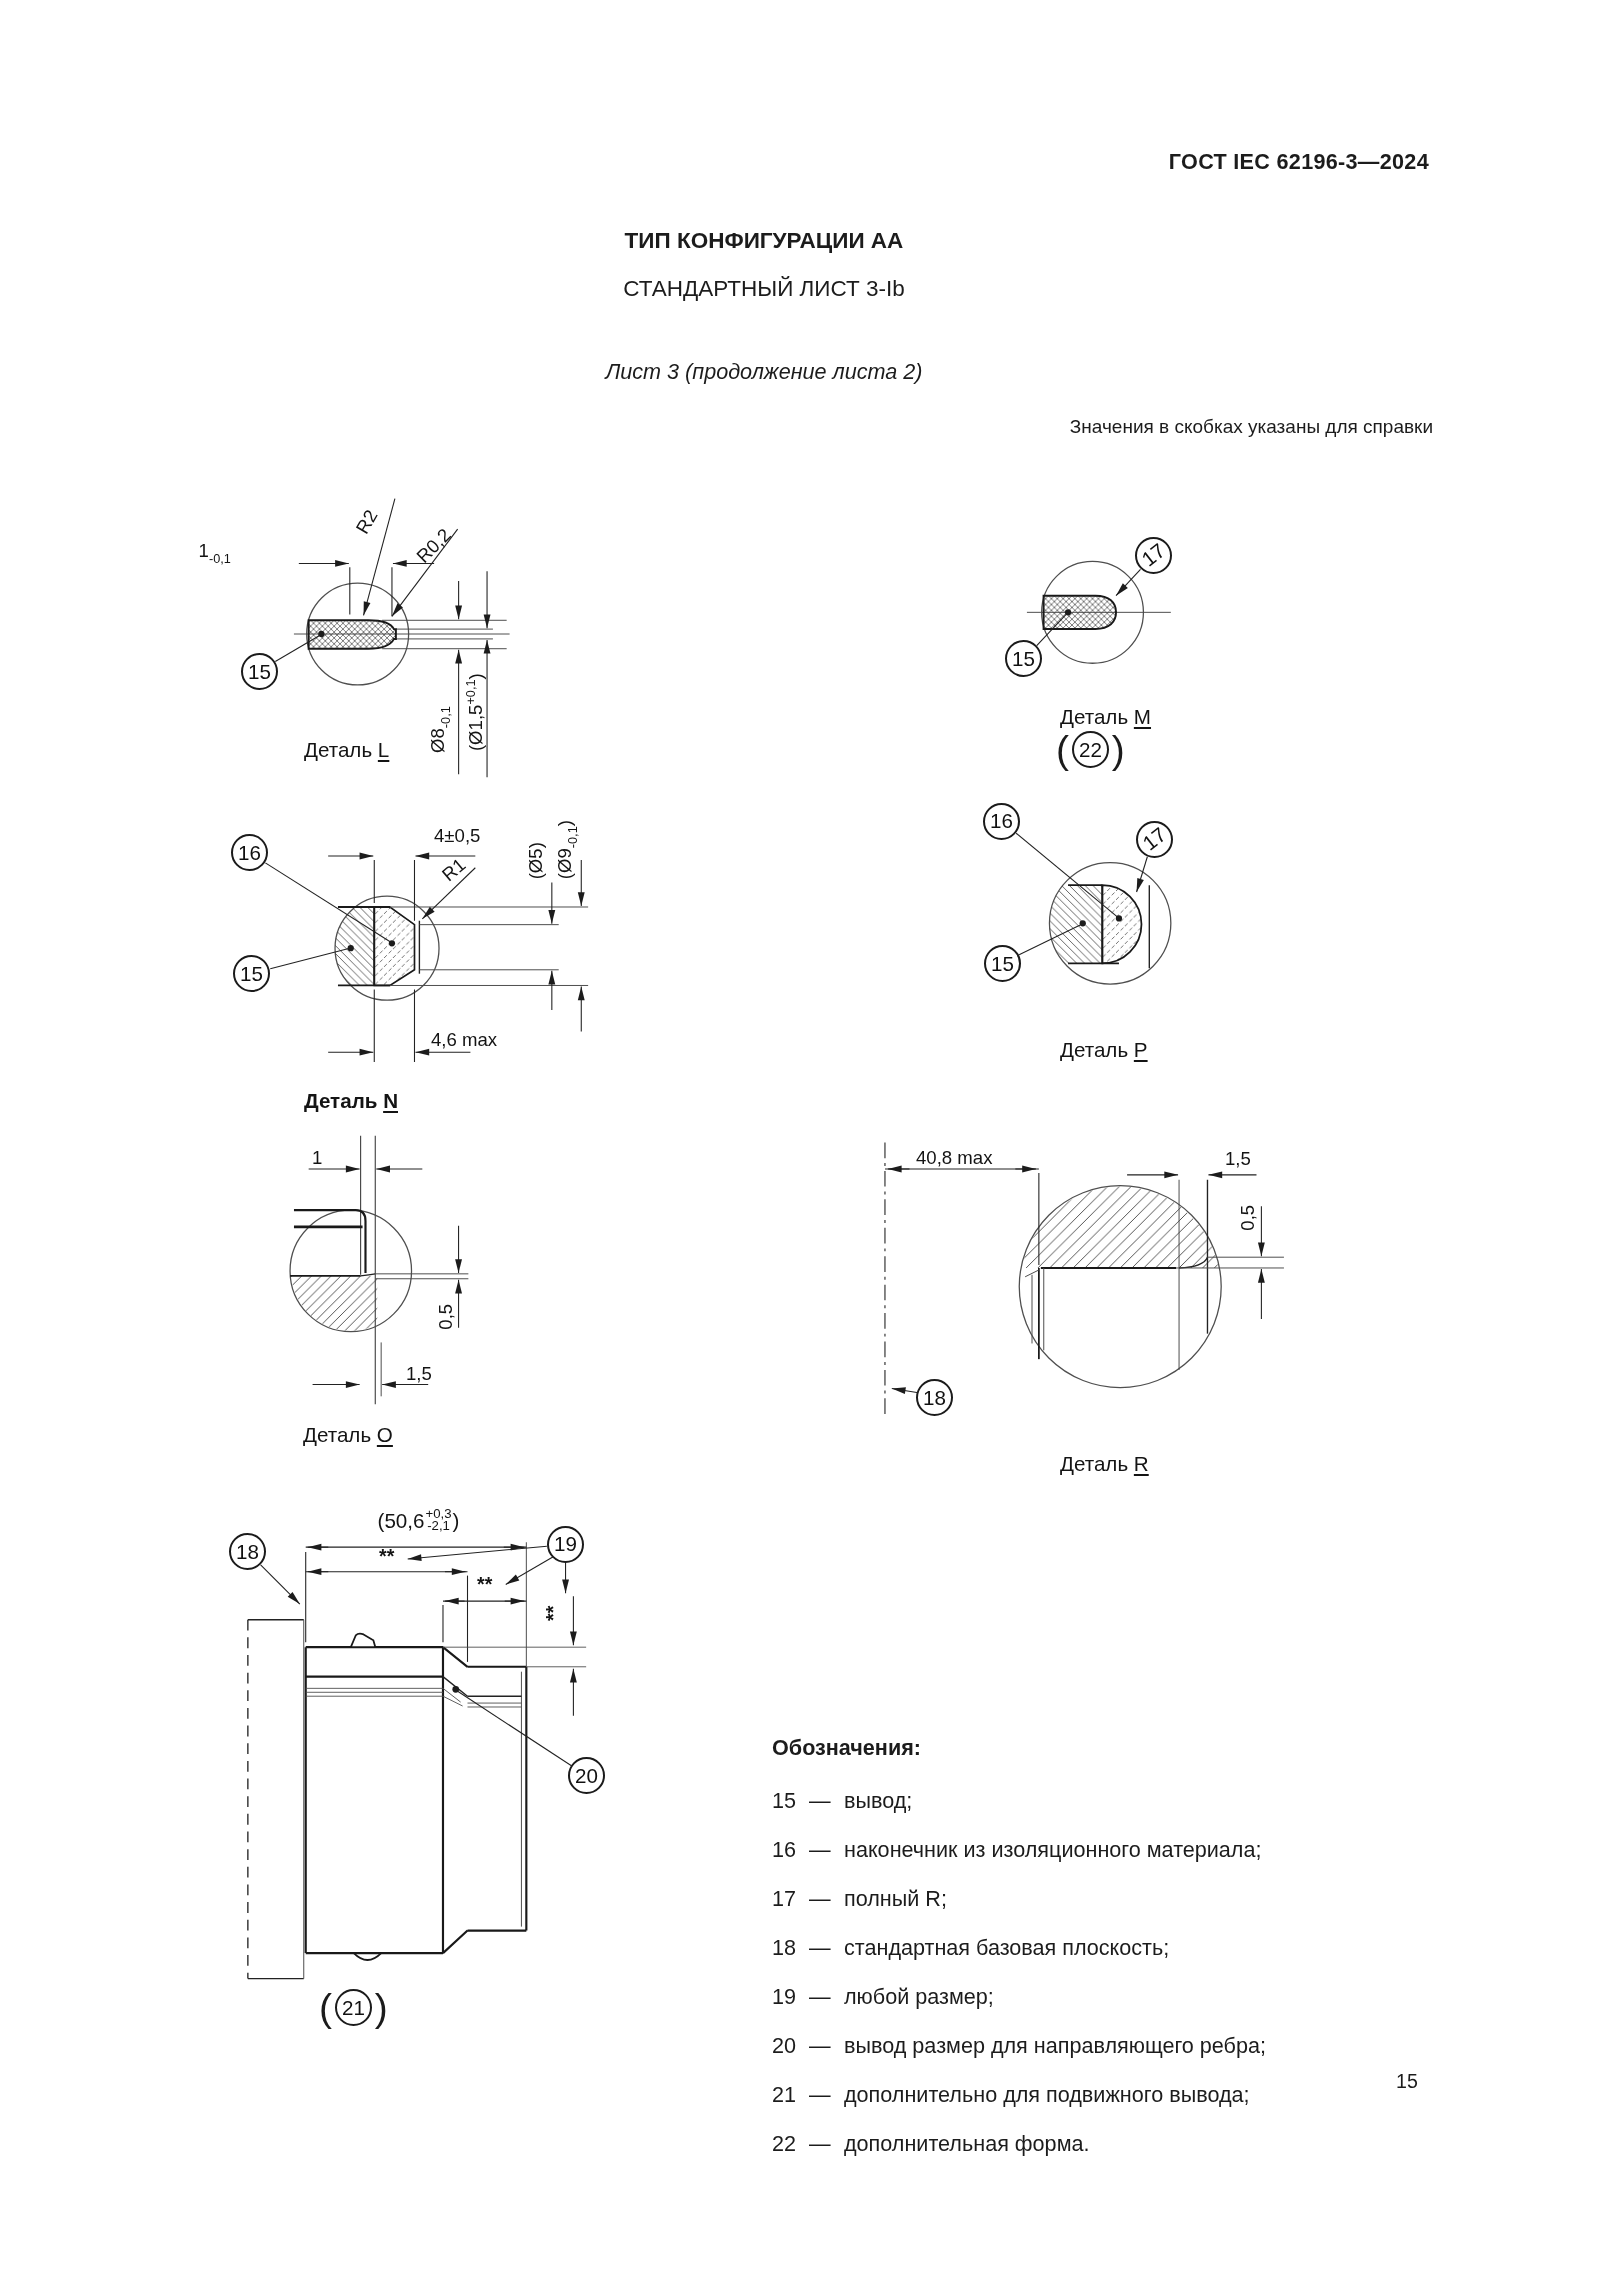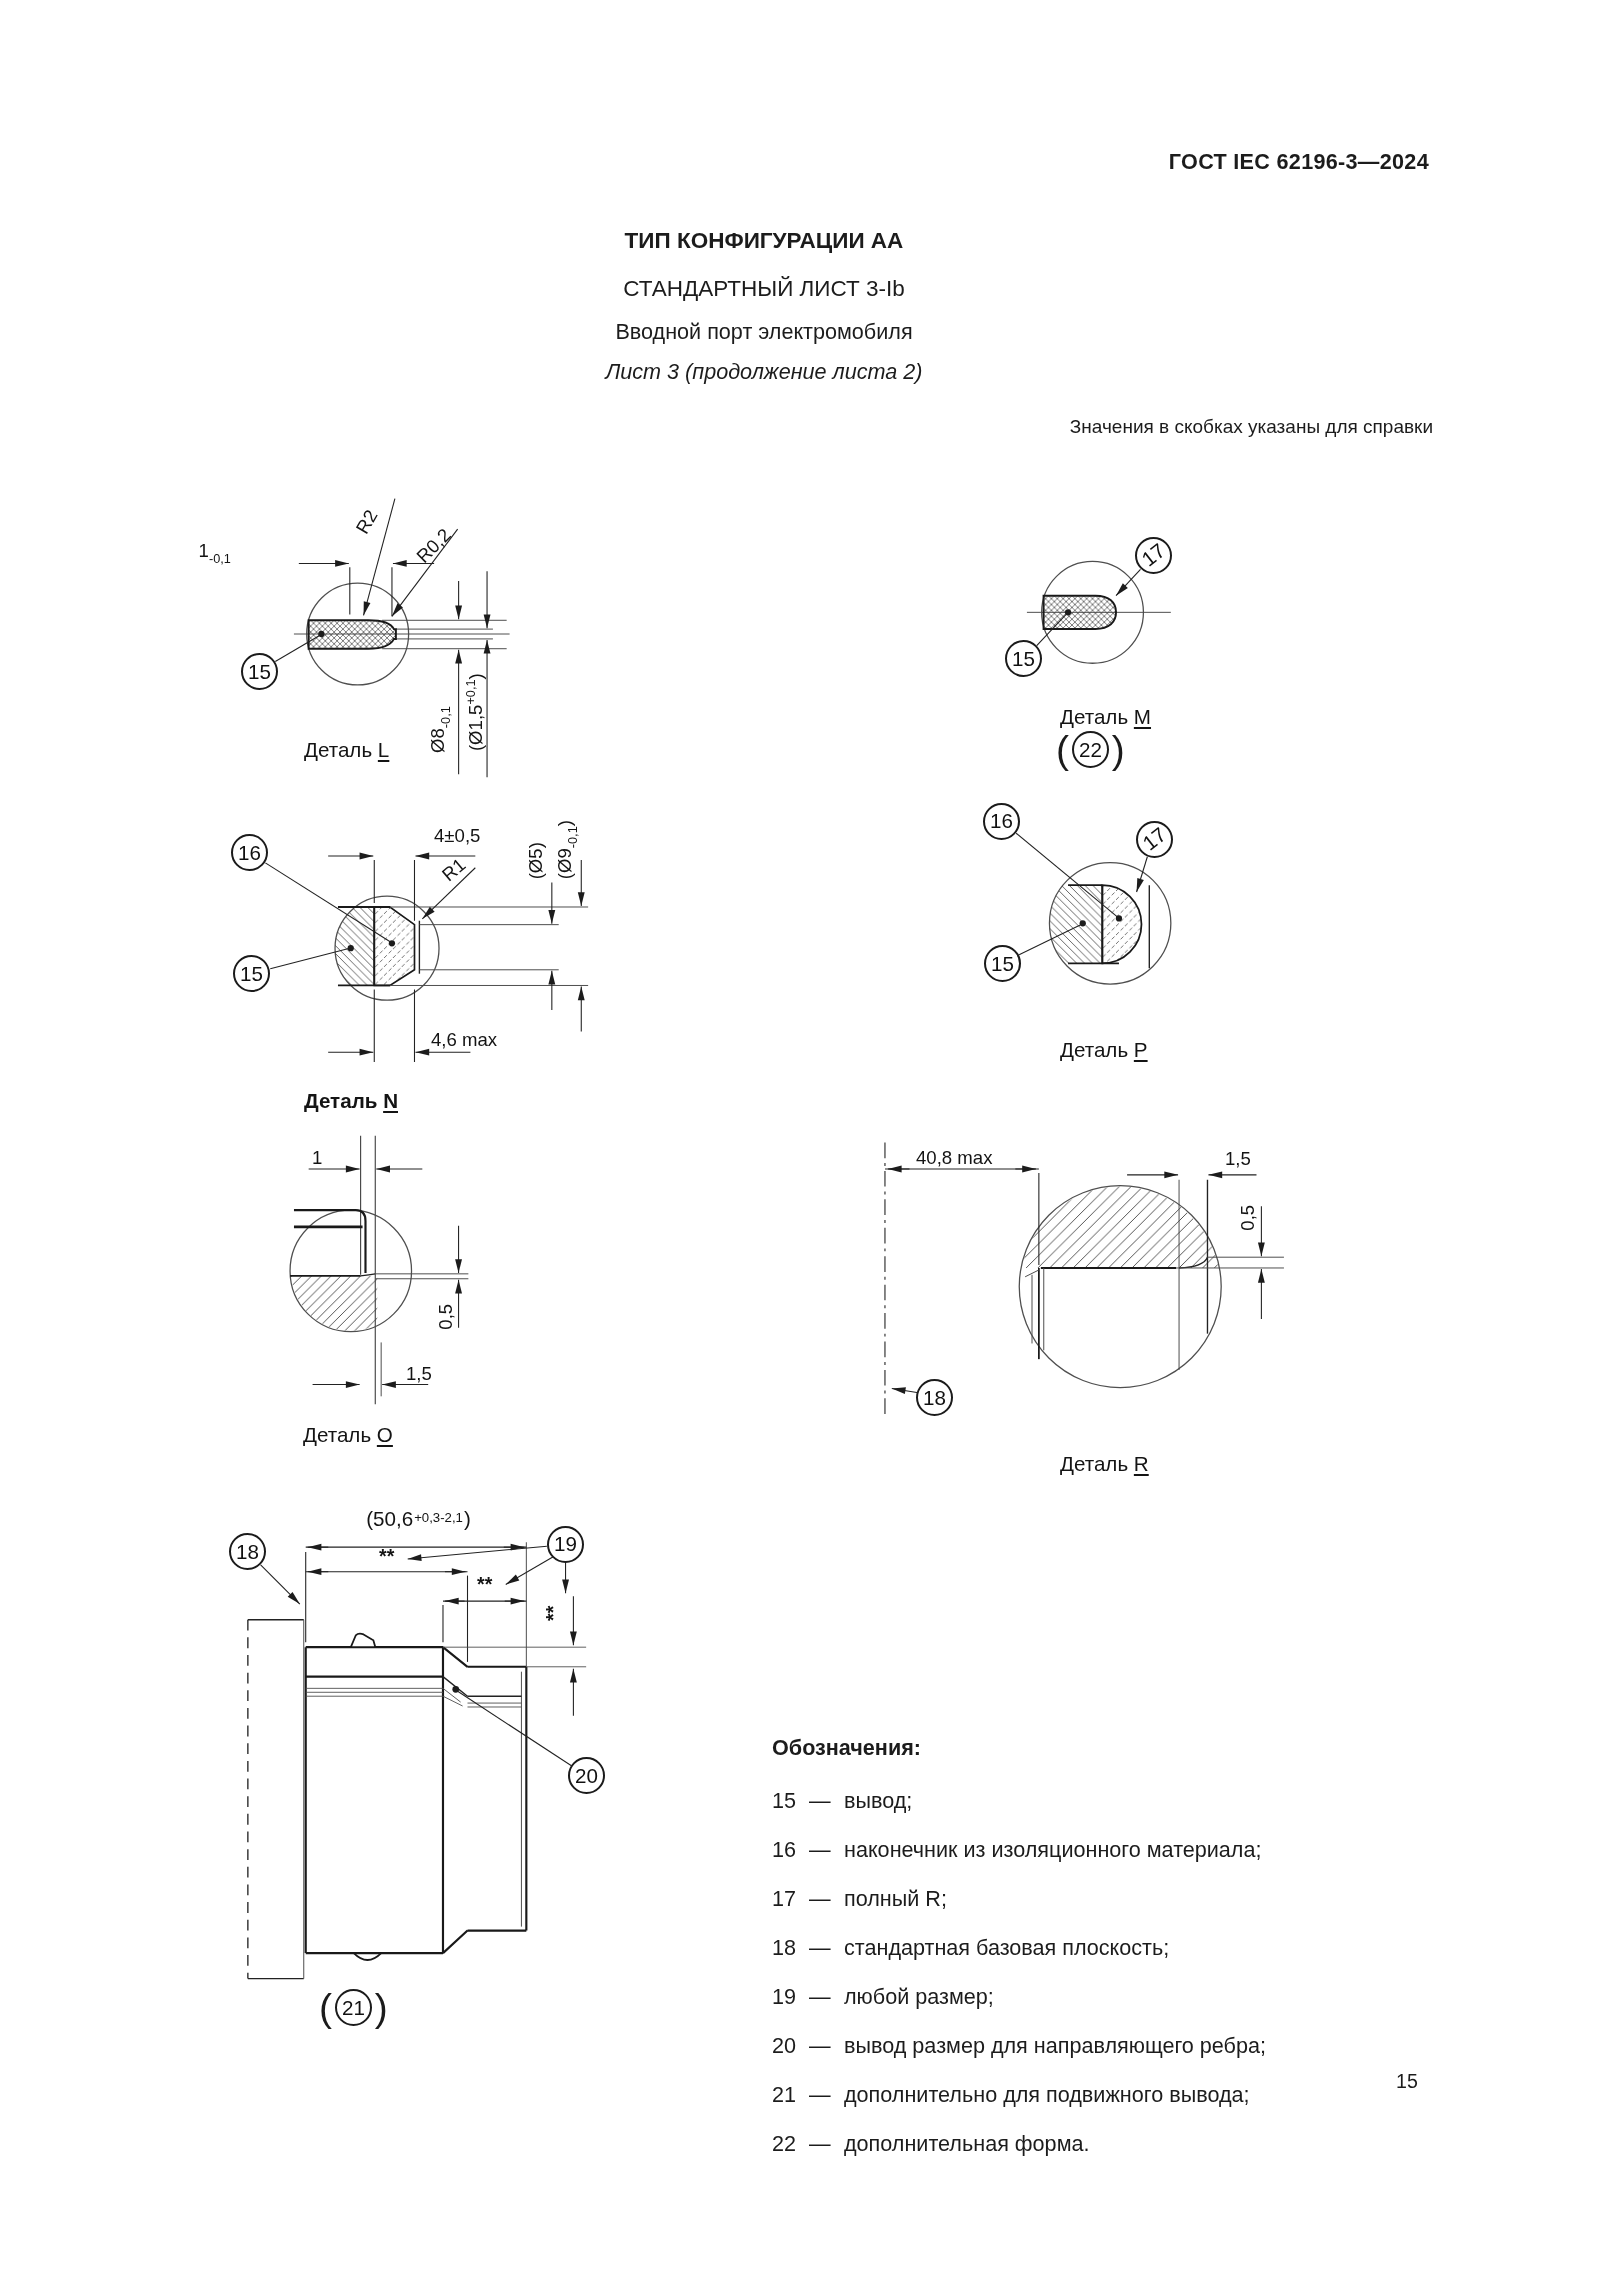--- a/index.html
+++ b/index.html
@@ -11,21 +11,21 @@
   .t2{font-size:22.5px;}
   .t3{font-size:21.6px;}
   .t4{font-size:21.6px;font-style:italic;}
   .note{position:absolute;font-size:19px;white-space:nowrap;}
   .draw{position:absolute;}
   .draw svg{position:absolute;left:0;top:0;overflow:visible;}
   .lbl{position:absolute;font-size:18.6px;color:#141414;white-space:nowrap;line-height:1.05;}
   .b{font-weight:bold;}
   .tol-sub{font-size:12.7px;vertical-align:-5.9px;letter-spacing:0;}
   .tol-sup{font-size:12.7px;vertical-align:6.9px;}
-  .stack{display:inline-flex;flex-direction:row;font-size:13.2px;line-height:12.3px;
+  .stack{display:inline-flex;flex-direction:column;font-size:13.2px;line-height:12.3px;
          vertical-align:middle;margin:0 1px 3.9px 1px;}
   .rotm90{transform:rotate(-90deg);}
   .caption{position:absolute;font-size:20.6px;color:#141414;white-space:nowrap;}
   .caption .letter{text-decoration:underline;text-underline-offset:3.4px;}
   .balloon{position:absolute;width:37px;height:37px;border:2.4px solid #1b1b1b;border-radius:50%;
            background:#fff;display:flex;align-items:center;justify-content:center;
            font-size:20.6px;color:#111;box-sizing:border-box;}
   .tilt span{display:block;transform:rotate(-38deg);}
   .pb{position:absolute;display:flex;align-items:center;gap:2.9px;}
   .pb .par{font-size:39px;font-weight:400;color:#1b1b1b;line-height:35px;}
@@ -48,21 +48,20 @@
   .dashl{stroke:#2a2a2a;stroke-width:1.4;fill:none;stroke-dasharray:11 7;}
 </style>
 </head>
 <body>
 
 <div class="page">
 
   <div class="hdr" style="right:192px;top:149px;">ГОСТ IEC 62196-3—2024</div>
   <div class="titleline t1" style="top:228px;">ТИП КОНФИГУРАЦИИ АА</div>
   <div class="titleline t2" style="top:276px;">СТАНДАРТНЫЙ ЛИСТ 3-Ib</div>
-  <div class="titleline t3" style="top:319px;">Вводной порт электромобиля</div>
   <div class="titleline t4" style="top:359px;">Лист 3 (продолжение листа 2)</div>
   <div class="note" style="right:188px;top:416px;">Значения в скобках указаны для справки</div>
 
   <div class="draw" style="left:181px;top:485px;width:368px;height:299px;">
     <svg width="368" height="299" viewBox="0 0 375 305">
       <defs>
         <pattern id="xhL" width="6" height="6" patternUnits="userSpaceOnUse">
           <path d="M0 0 L6 6 M6 0 L0 6" stroke="#3f3f3f" stroke-width="0.7"></path>
         </pattern>
         <marker id="arrL" markerUnits="userSpaceOnUse" markerWidth="16" markerHeight="10" refX="15" refY="5" orient="auto">

